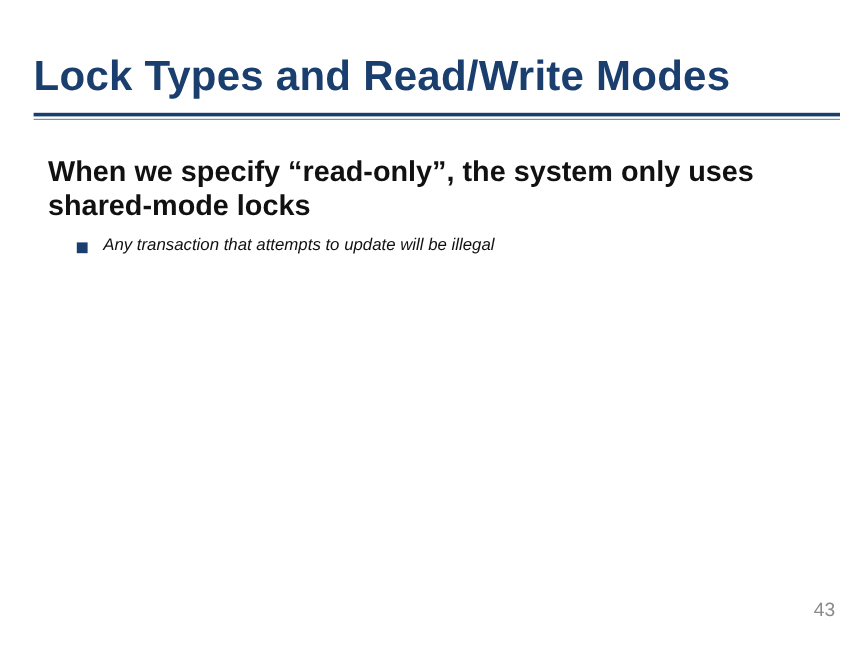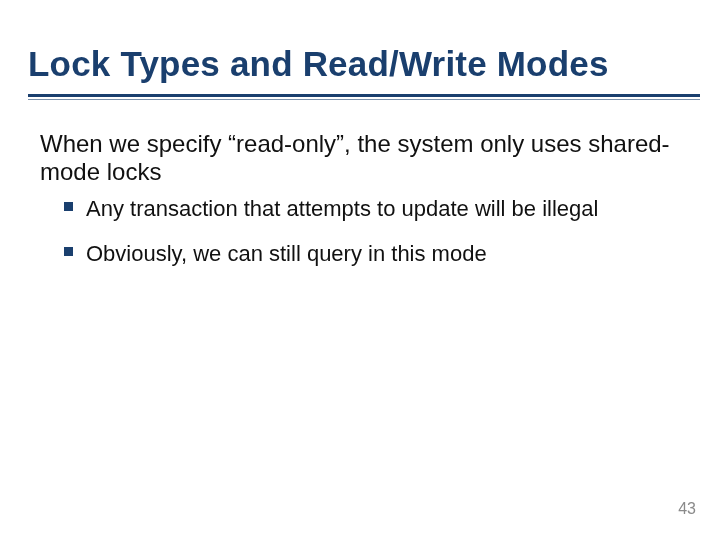--- a/index.html
+++ b/index.html
@@ -47,35 +47,36 @@
     position: absolute;
     left: 40px;
     right: 40px;
     top: 130px;
     font-family: "Gill Sans", "Gill Sans MT", "Segoe UI", Verdana, sans-serif;
     color: #111;
   }
   .body-text {
     font-size: 24px;
     line-height: 1.18;
-    font-weight: 400;
+    font-weight: 700;
     margin-bottom: 8px;
   }
   .sub-list {
     margin: 0 0 18px 0;
     padding: 0;
     list-style: none;
   }
   .sub-item {
     position: relative;
     padding-left: 46px;
-    font-size: 22px;
+    font-size: 14px;
     line-height: 1.25;
     font-weight: 400;
     margin: 4px 0 10px 0;
+    font-style: italic;
   }
   .sub-item::before {
     content: "";
     position: absolute;
     left: 24px;
     top: 7px;
     width: 9px;
     height: 9px;
     background: #1a3f6e;
   }
@@ -100,21 +101,18 @@
     <div class="r2"></div>
   </div>
 
   <div class="content">
 
     <div class="body-text">When we specify “read-only”, the system only uses shared-mode locks</div>
     <ul class="sub-list">
       <li class="sub-item">Any transaction that attempts to update will be illegal</li>
     </ul>
 
-    <ul class="sub-list">
-      <li class="sub-item">Obviously, we can still query in this mode</li>
-    </ul>
 
   </div>
 
   <div class="page-number">43</div>
 
 </div>
 
 </body></html>

